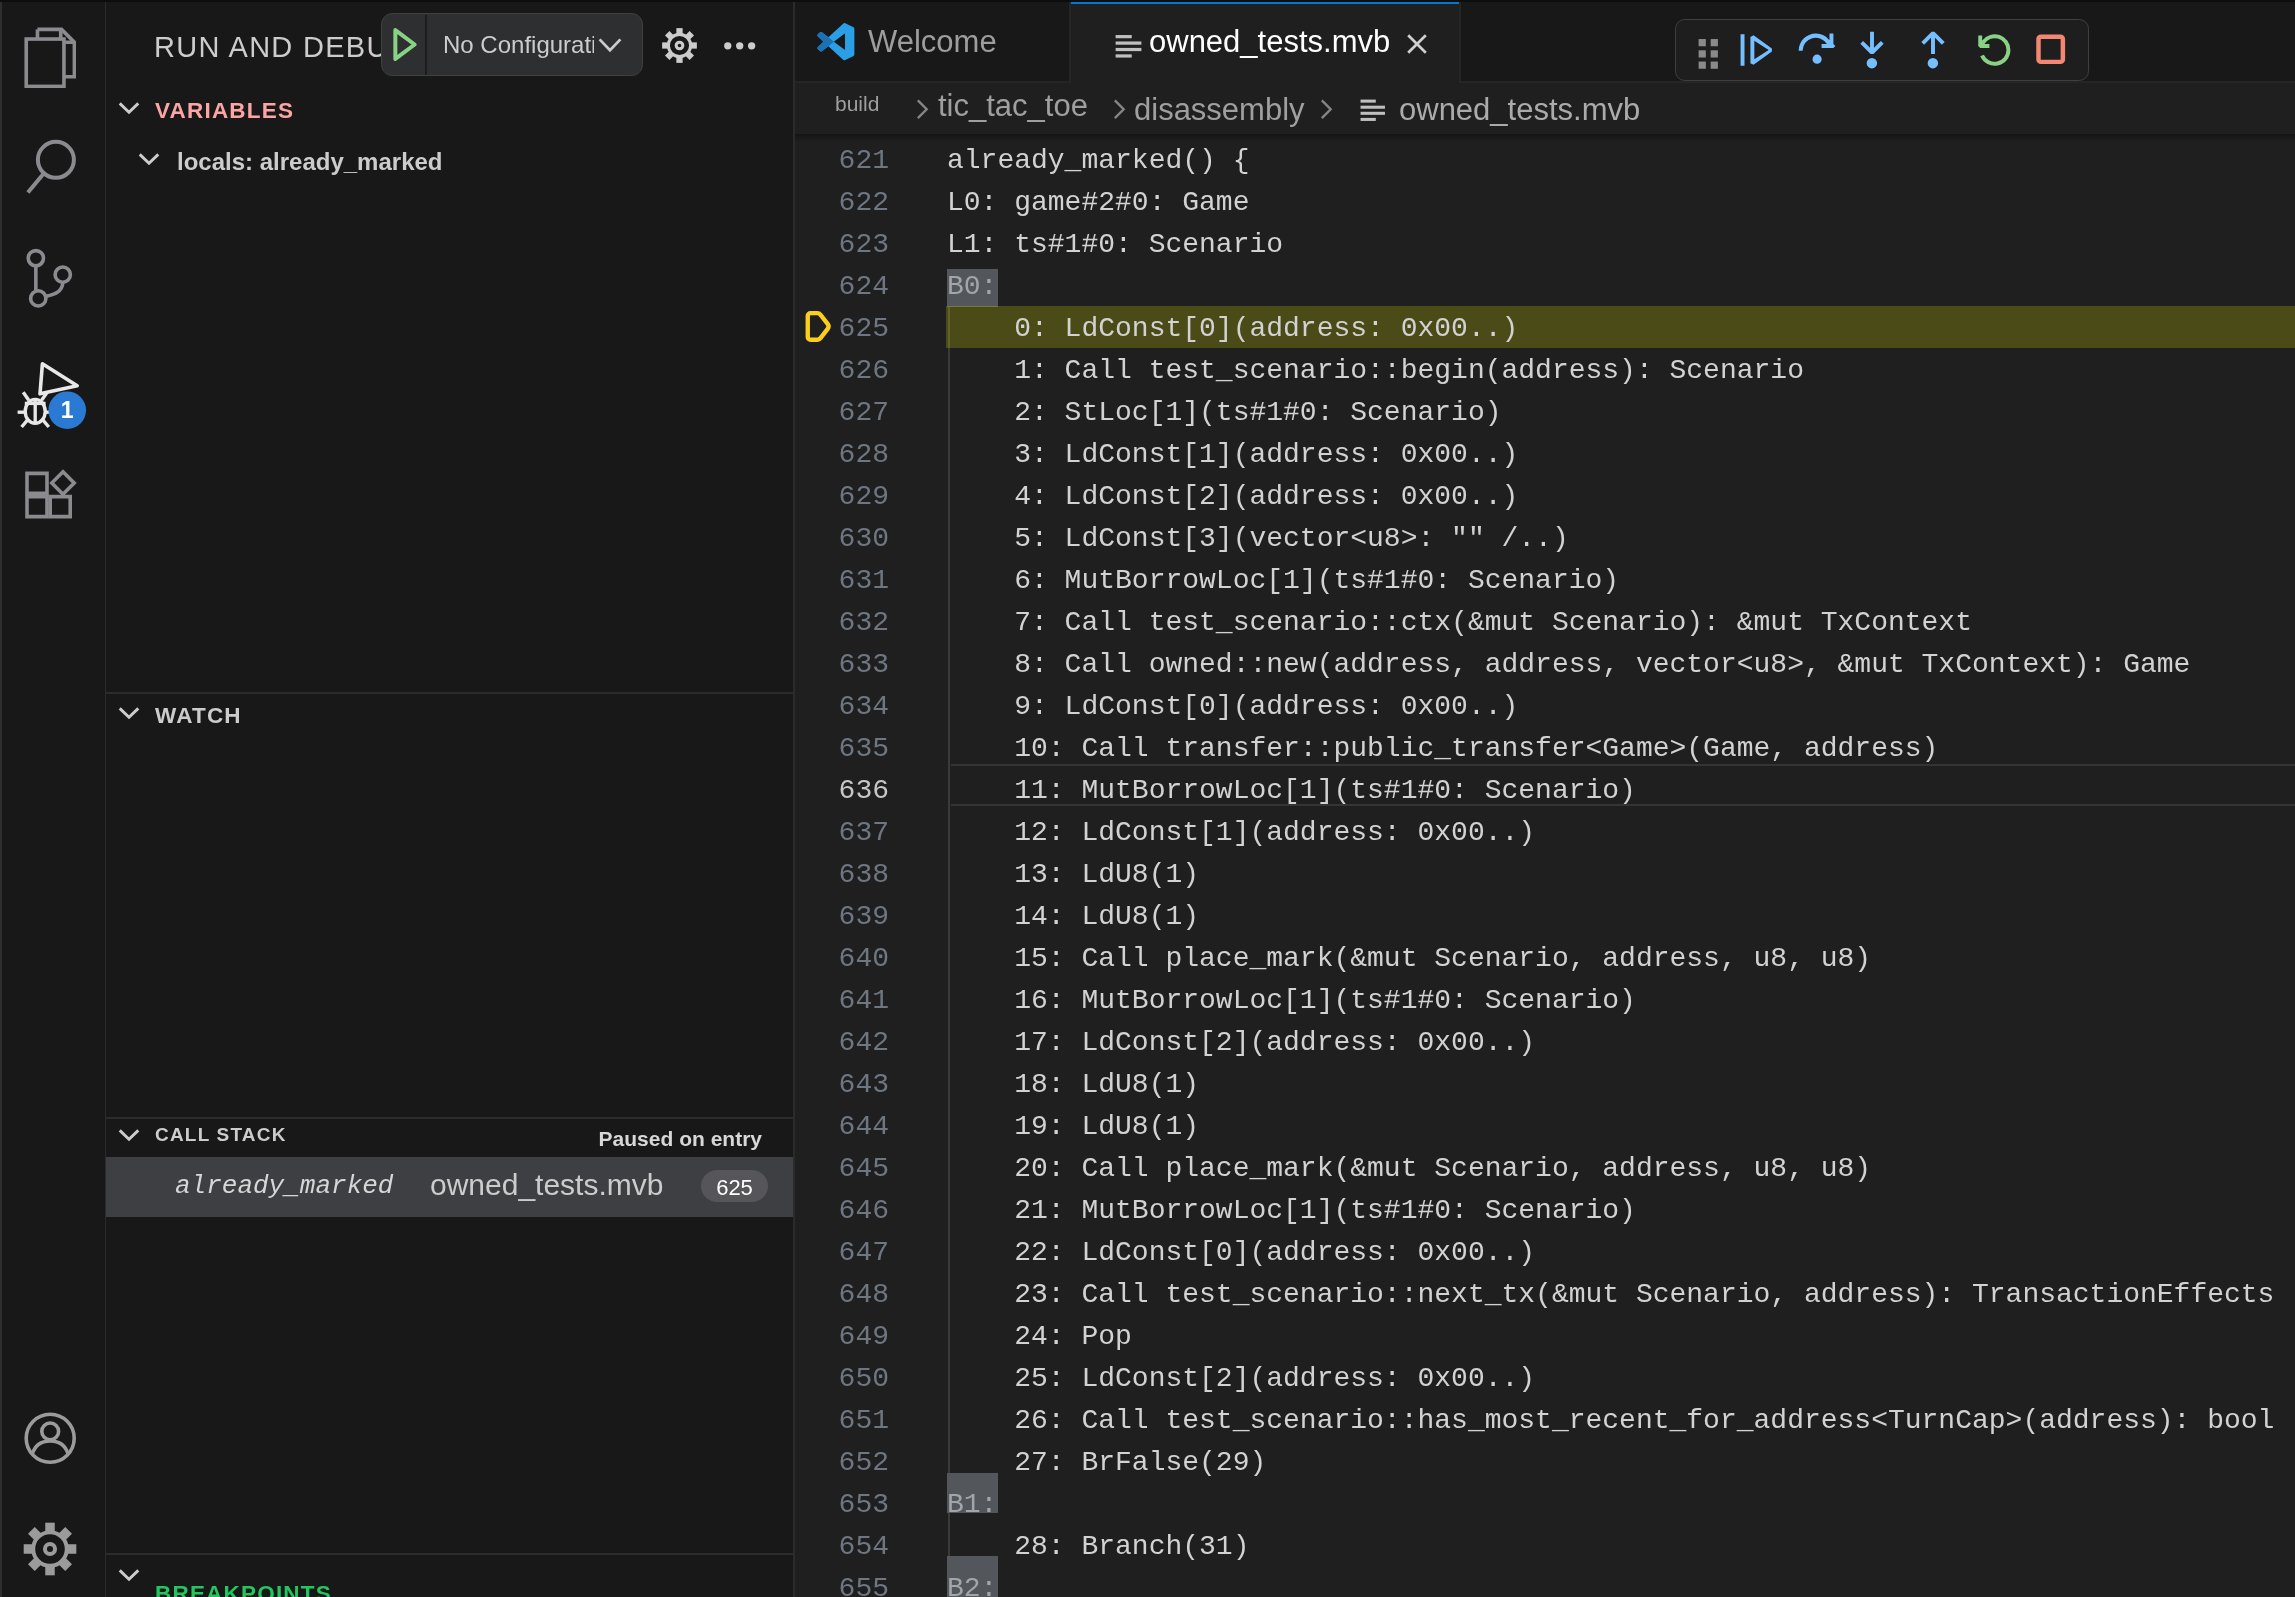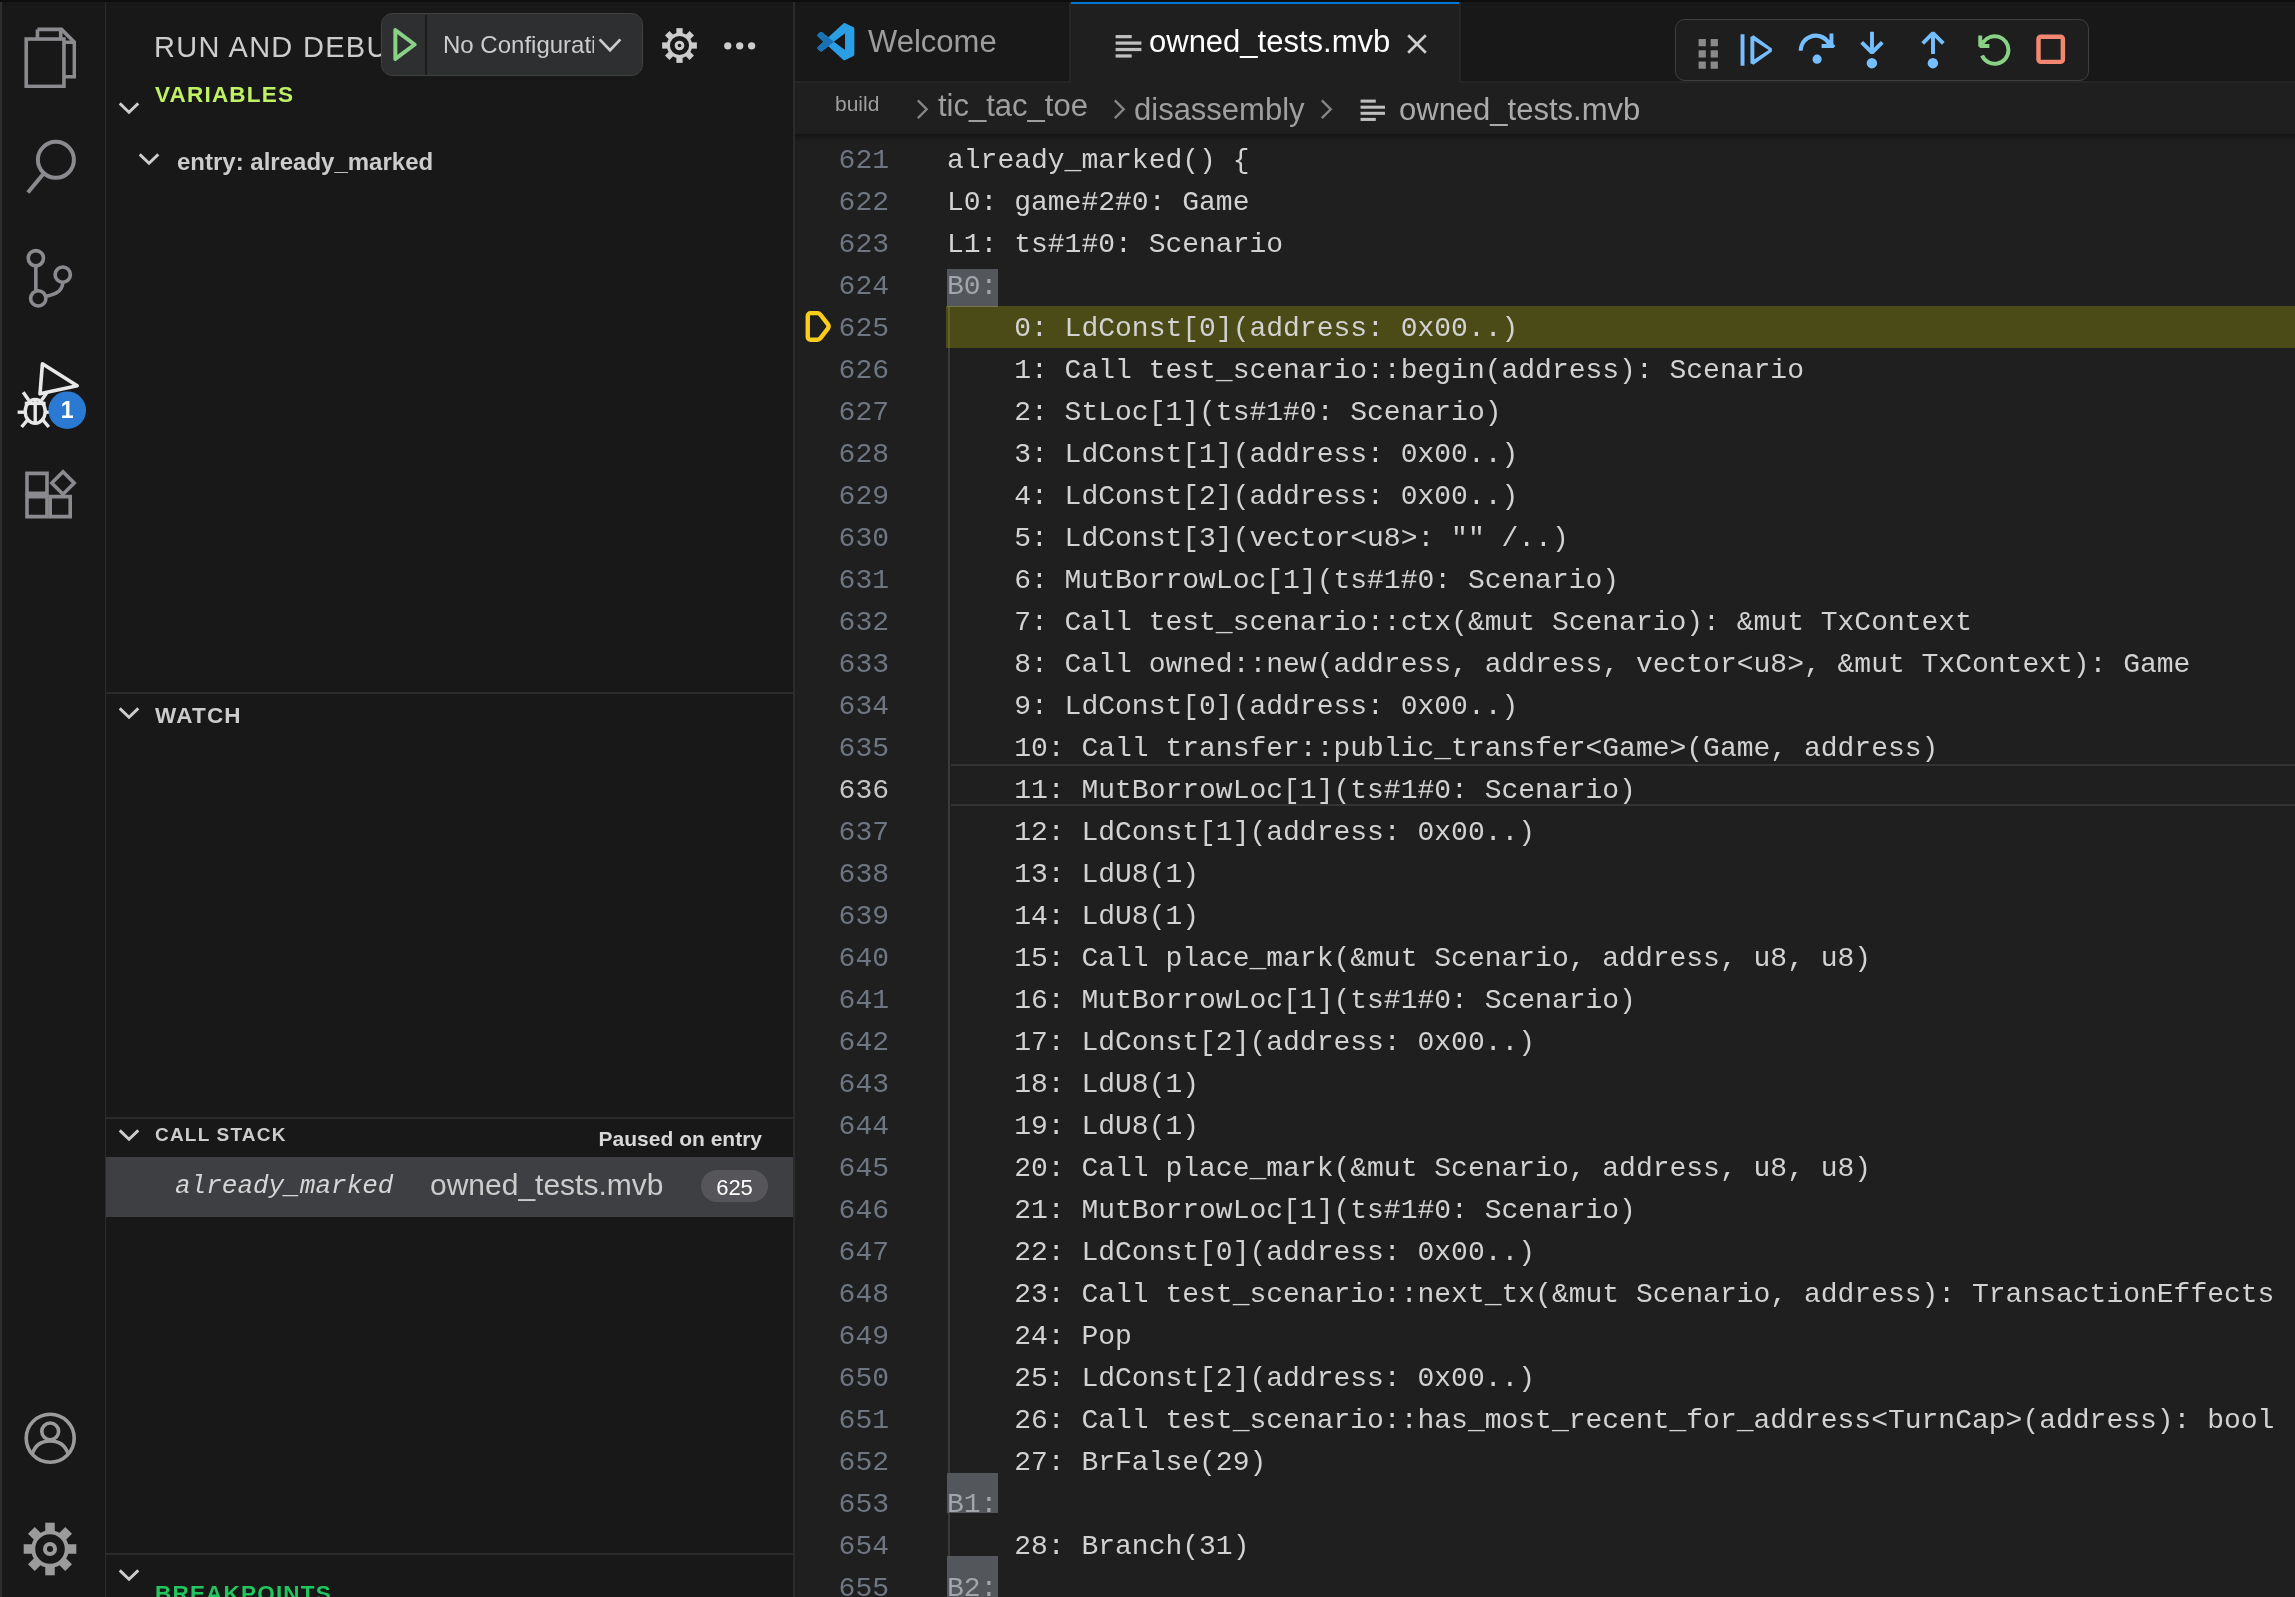--- a/index.html
+++ b/index.html
@@ -104,25 +104,25 @@
   <svg width="35" height="9.7" viewBox="0 0 44 12">
       <circle cx="6" cy="6" r="4.6" fill="#cccccc"></circle>
       <circle cx="21" cy="6" r="4.6" fill="#cccccc"></circle>
       <circle cx="36" cy="6" r="4.6" fill="#cccccc"></circle>
     </svg>
 </div>
 
 <div id="chev-var" class="abs" style="left:118px;top:101px;"><svg width="22" height="14.5" viewBox="0 0 27 18" fill="none">
       <path d="M2 3 L13.5 14 L25 3" stroke="#cccccc" stroke-width="3.6"></path>
     </svg></div>
-<div class="abs" style="left:155px;top:82px;font-size:22.5px;font-weight:bold;letter-spacing:1.2px;color:#bef264;">VARIABLES</div>
+<div class="abs" style="left:155px;top:98px;font-size:22.5px;font-weight:bold;letter-spacing:1.2px;color:#fca5a5;">VARIABLES</div>
 <div id="chev-locals" class="abs" style="left:138px;top:152px;"><svg width="22" height="14.5" viewBox="0 0 27 18" fill="none">
       <path d="M2 3 L13.5 14 L25 3" stroke="#cccccc" stroke-width="3.6"></path>
     </svg></div>
-<div class="abs" style="left:177px;top:148px;font-size:24px;font-weight:bold;color:#cccccc;">entry: already_marked</div>
+<div class="abs" style="left:177px;top:148px;font-size:24px;font-weight:bold;color:#cccccc;">locals: already_marked</div>
 
 <div class="abs" style="left:106px;top:692px;width:687px;height:1.6px;background:#2b2b2b;"></div>
 <div id="chev-watch" class="abs" style="left:118px;top:706px;"><svg width="22" height="14.5" viewBox="0 0 27 18" fill="none">
       <path d="M2 3 L13.5 14 L25 3" stroke="#cccccc" stroke-width="3.6"></path>
     </svg></div>
 <div class="abs" style="left:155px;top:703px;font-size:22.5px;font-weight:bold;letter-spacing:1.2px;color:#cccccc;">WATCH</div>
 
 <div class="abs" style="left:106px;top:1117px;width:687px;height:1.6px;background:#2b2b2b;"></div>
 <div id="chev-cs" class="abs" style="left:118px;top:1128px;"><svg width="22" height="14.5" viewBox="0 0 27 18" fill="none">
       <path d="M2 3 L13.5 14 L25 3" stroke="#cccccc" stroke-width="3.6"></path>

